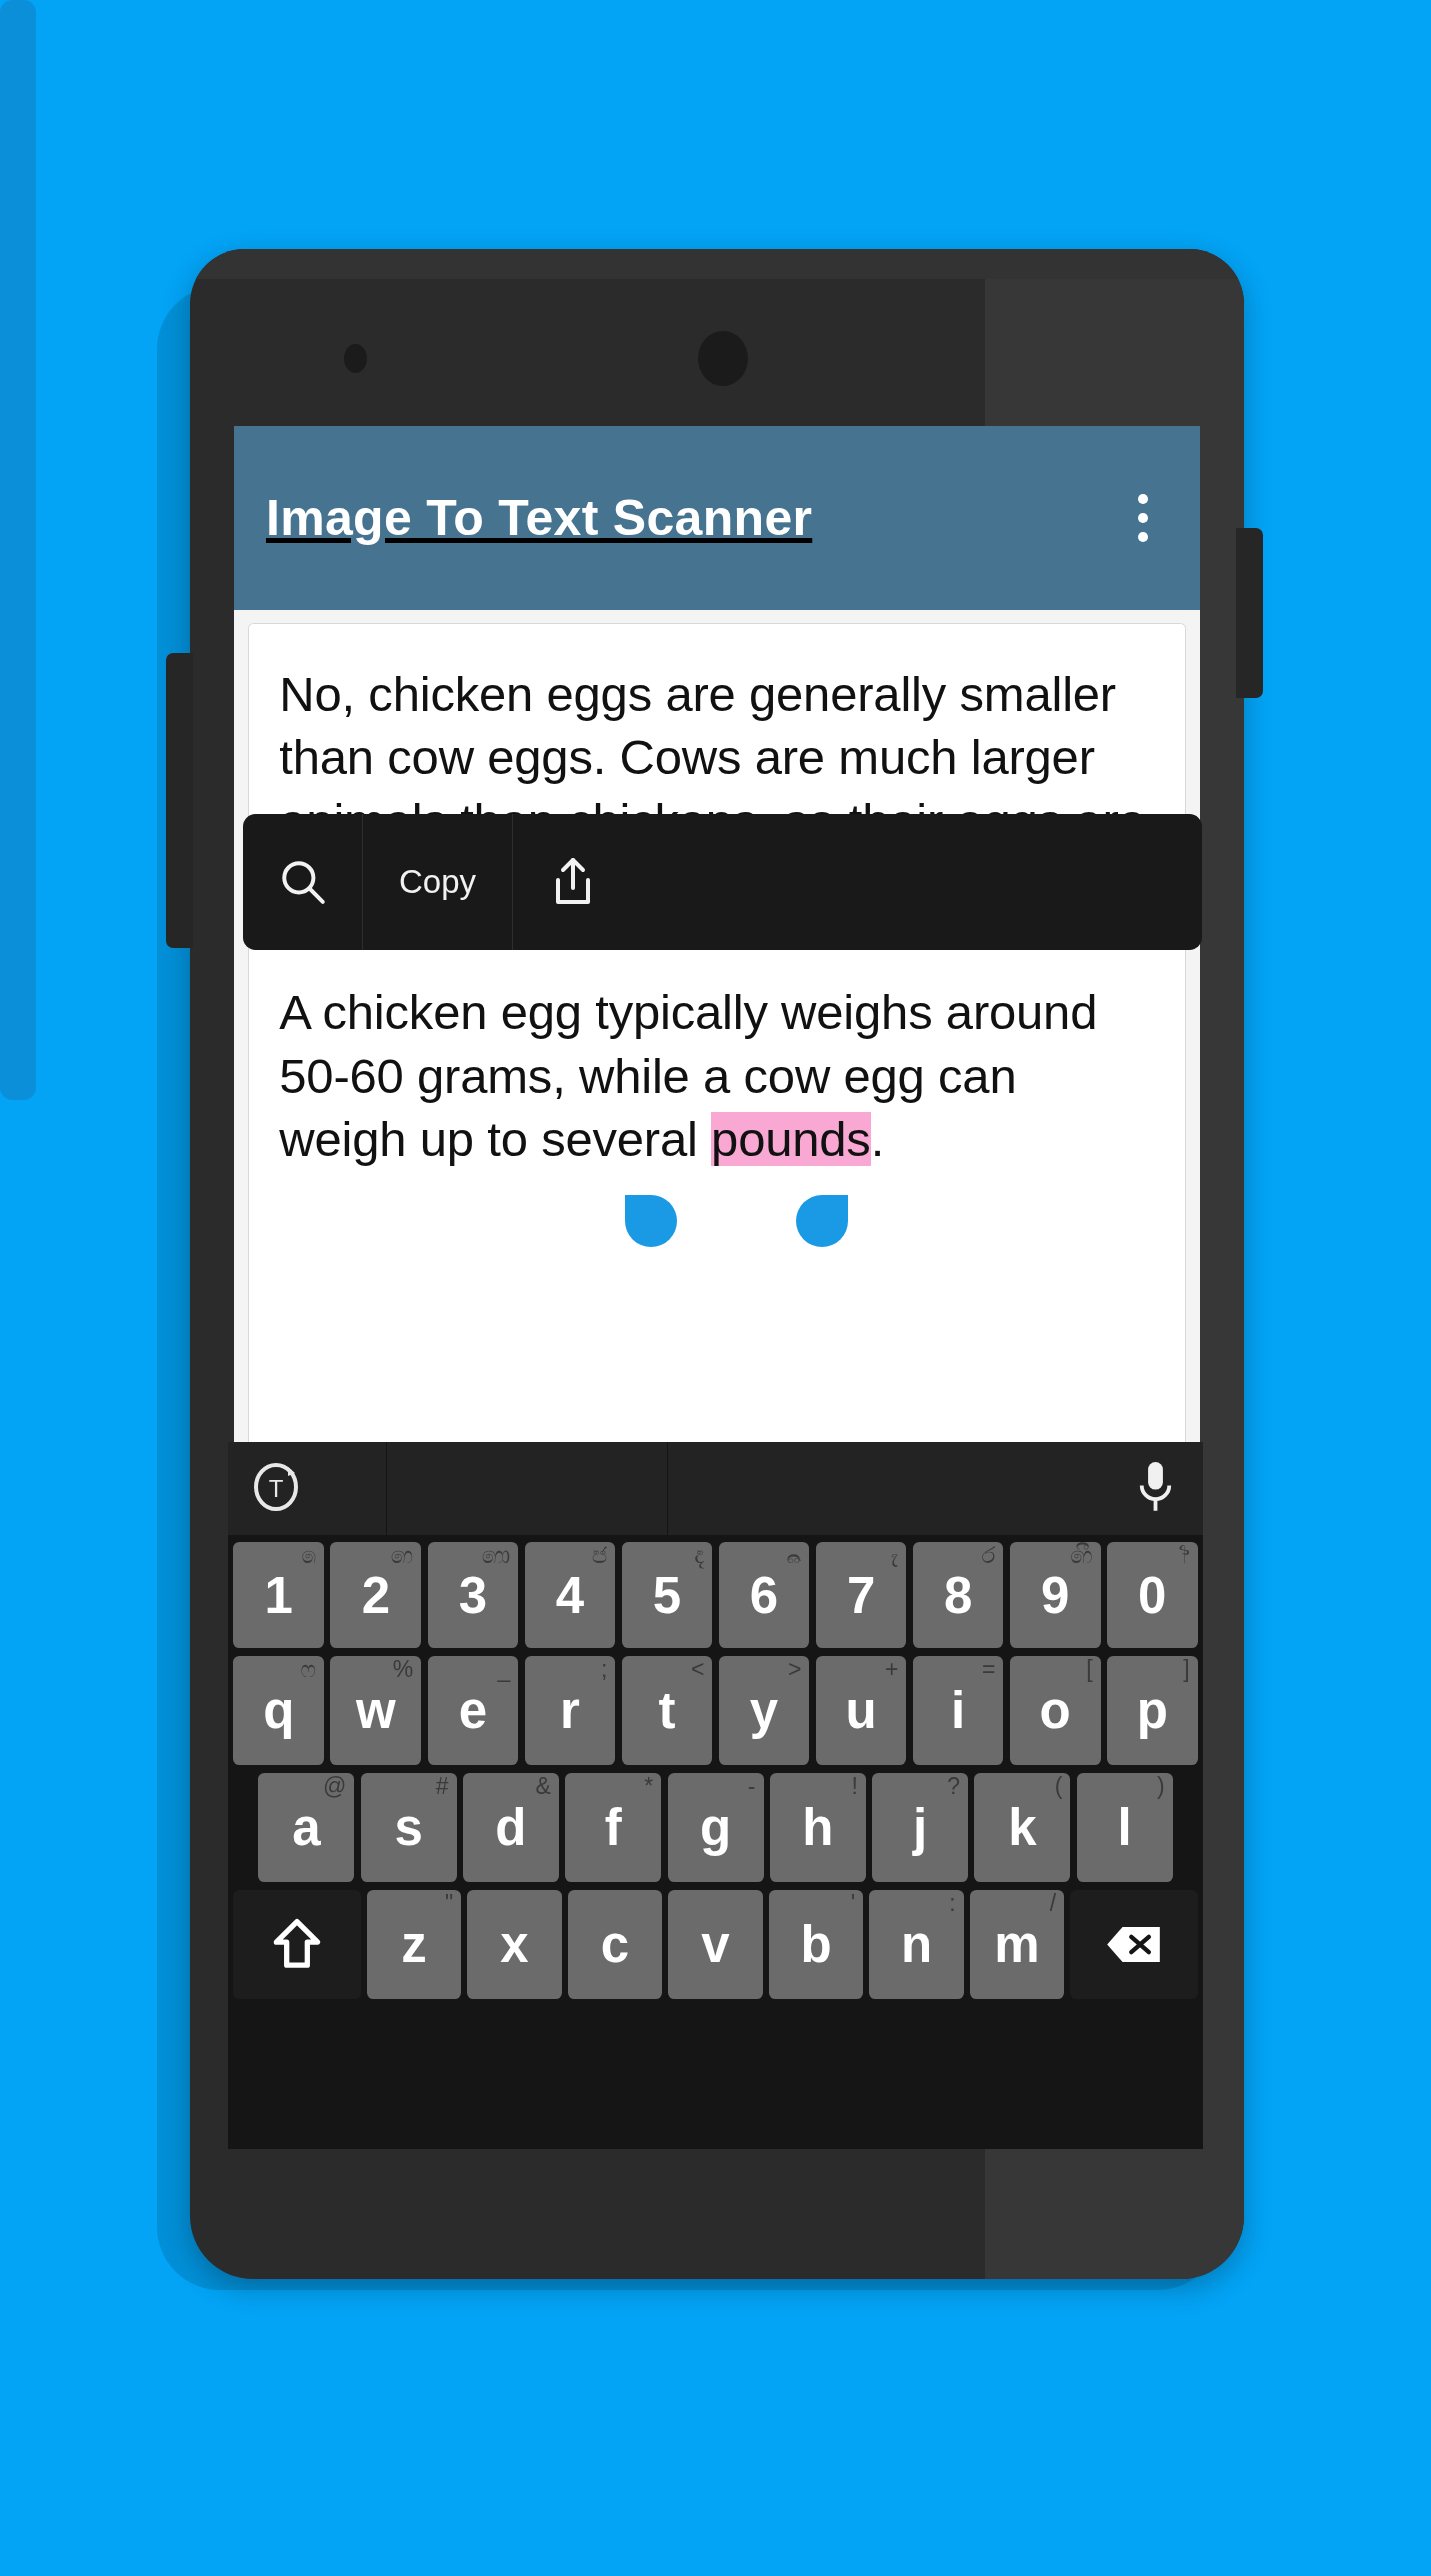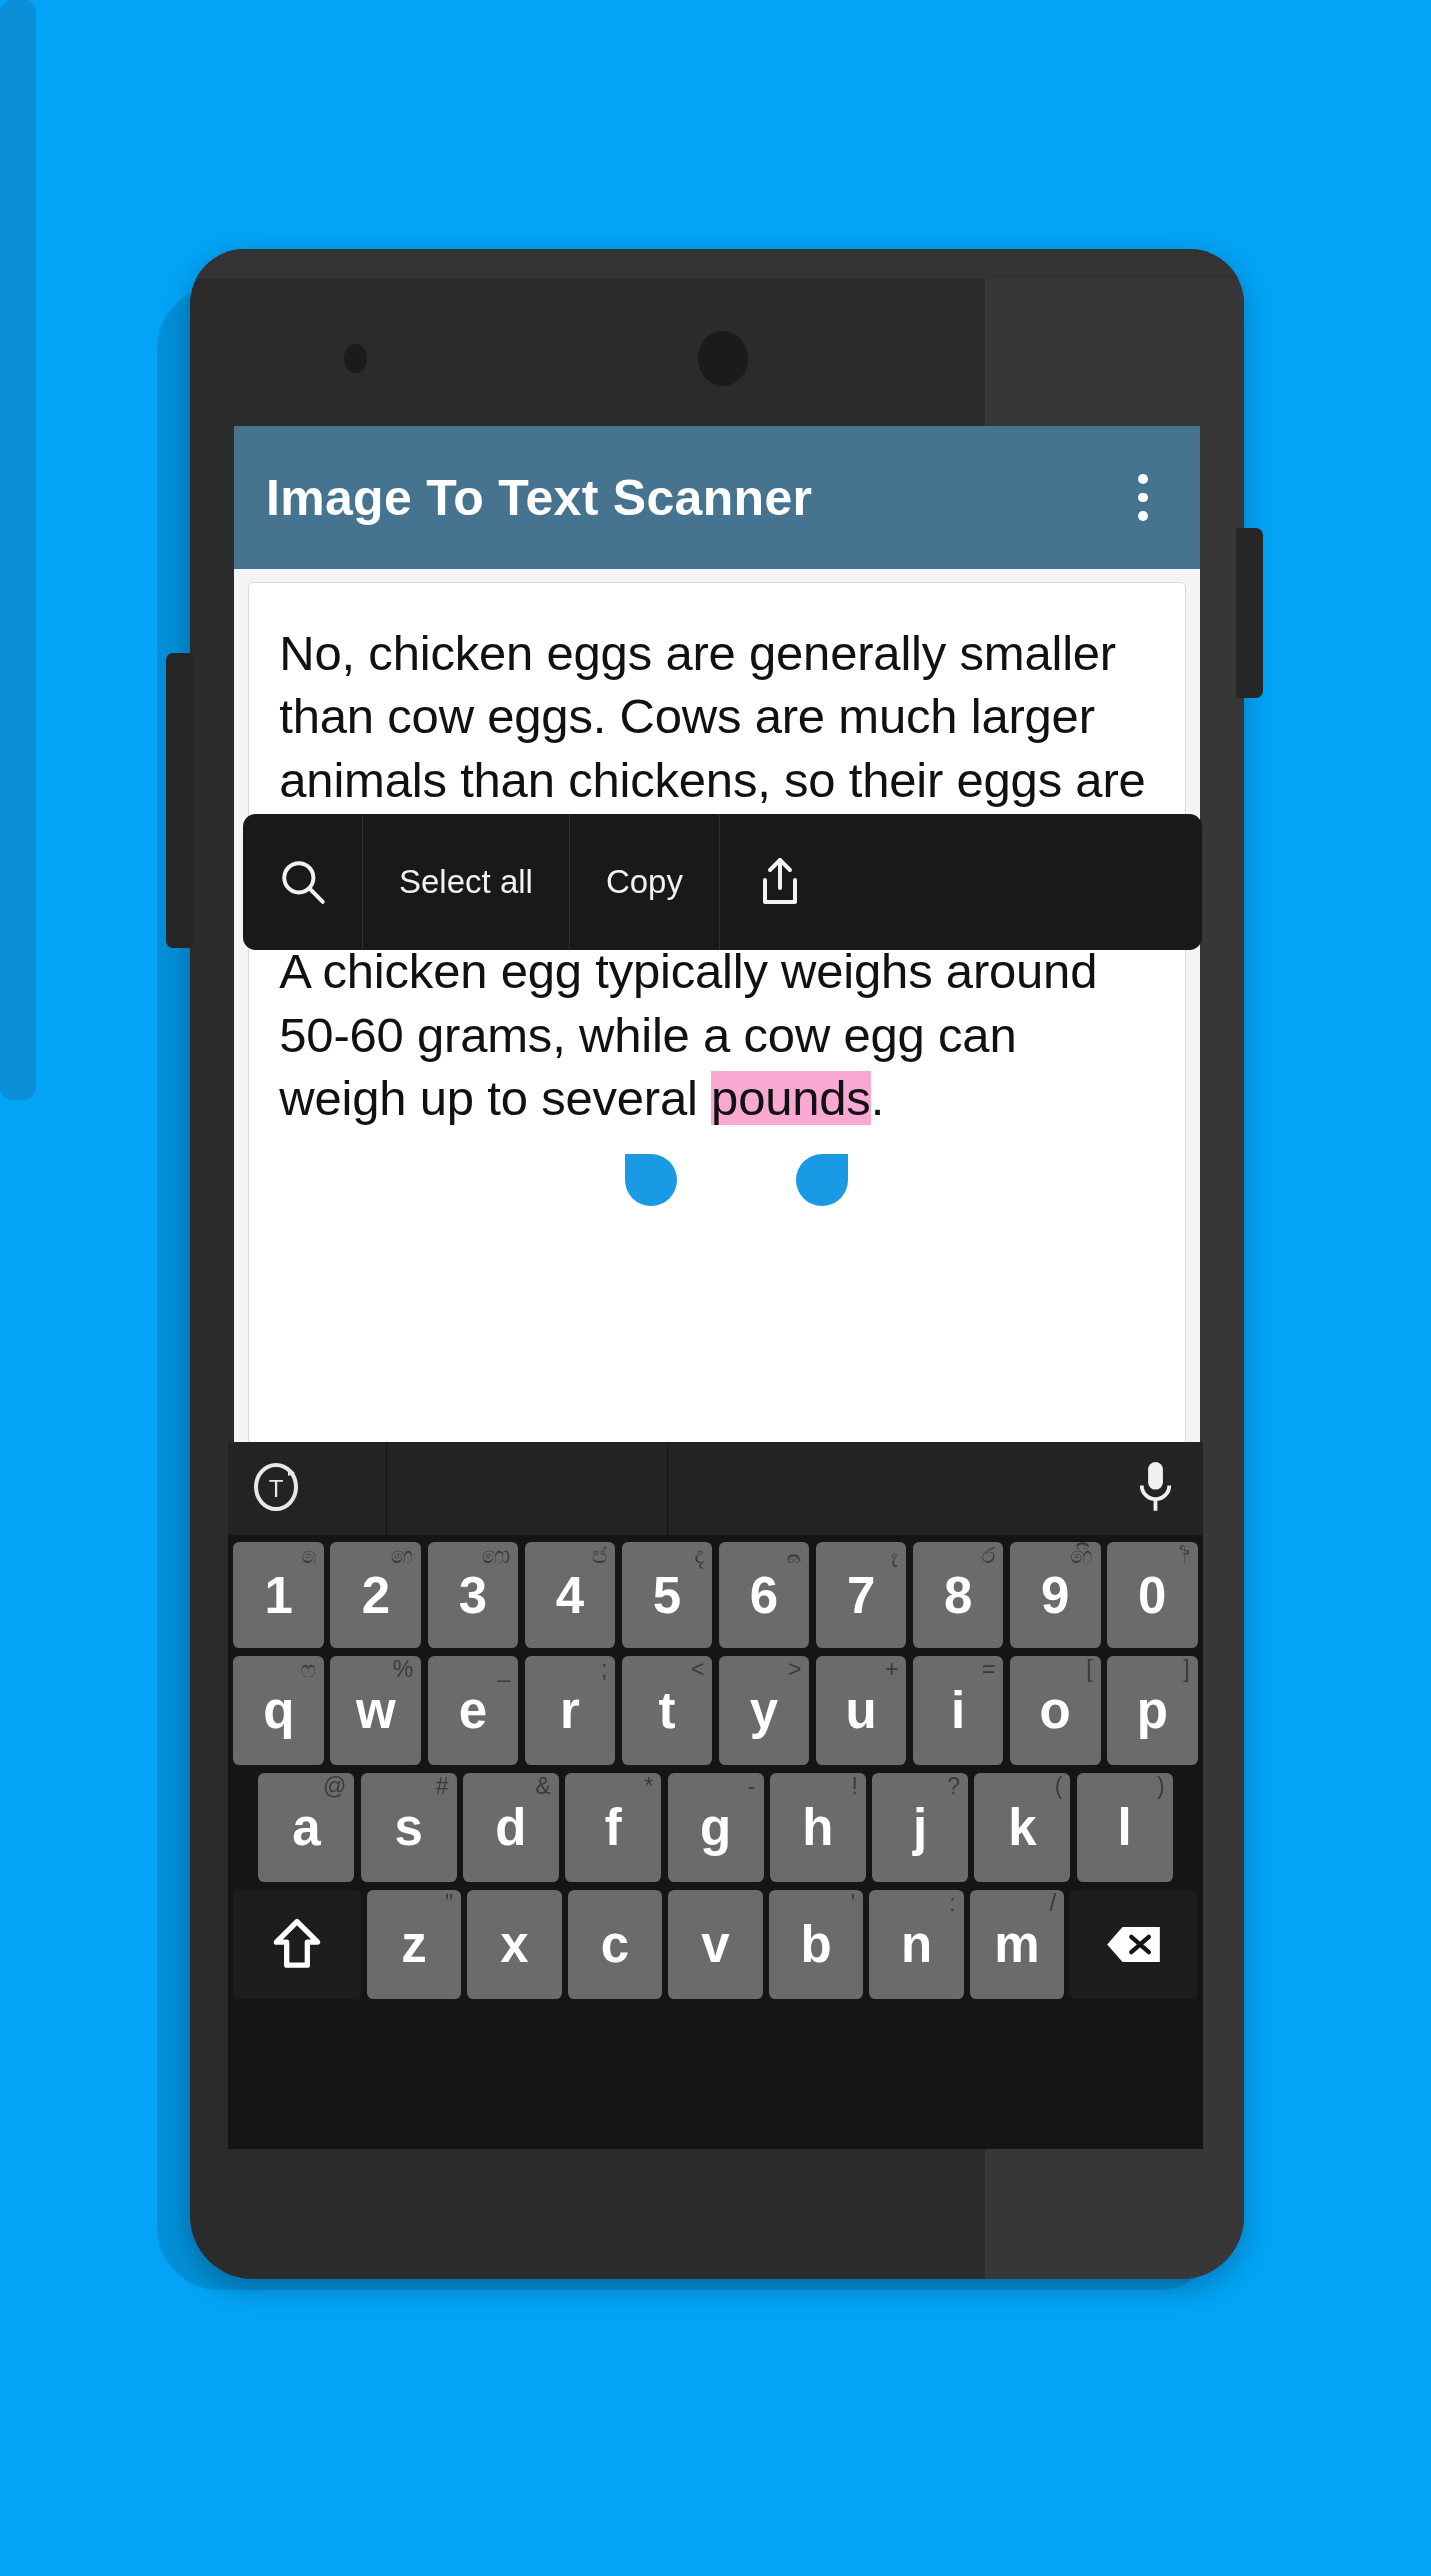--- a/index.html
+++ b/index.html
@@ -82,25 +82,26 @@
     position: absolute;
     left: 234px; top: 426px;
     width: 966px; height: 1721px;
     background: #ffffff;
     overflow: hidden;
   }
 
   
   .appbar {
     position: relative;
-    height: 143px;
+    height: 184px;
     background: #46738f;
     display: flex;
     align-items: center;
     padding: 0 30px 0 32px;
+    text-decoration: underline;
   }
   .appbar-title {
     color: #ffffff;
     font-size: 50px;
     font-weight: bold;
     letter-spacing: 0.3px;
     flex: 1;
     white-space: nowrap;
   }
   .overflow-menu {
@@ -330,21 +331,20 @@
 
 <div class="ctx-toolbar">
 
   <div class="ctx-item ctx-icon">
     <svg width="50" height="50" viewBox="0 0 24 24">
       <circle cx="10" cy="10" r="7" fill="none" stroke="#f2f2f2" stroke-width="1.9"></circle>
       <line x1="15" y1="15" x2="21.5" y2="21.5" stroke="#f2f2f2" stroke-width="1.9" stroke-linecap="round"></line>
     </svg>
   </div>
 
-  <div class="ctx-item ctx-label">Select all</div>
   <div class="ctx-item ctx-label">Copy</div>
 
   <div class="ctx-item ctx-icon">
     <svg width="48" height="52" viewBox="0 0 24 26">
       <path d="M12 2 L12 16" stroke="#f2f2f2" stroke-width="2" stroke-linecap="round" fill="none"></path>
       <path d="M7 7 L12 2 L17 7" stroke="#f2f2f2" stroke-width="2" stroke-linecap="round" stroke-linejoin="round" fill="none"></path>
       <path d="M4.5 12 L4.5 23 L19.5 23 L19.5 12" stroke="#f2f2f2" stroke-width="2" stroke-linecap="round" stroke-linejoin="round" fill="none"></path>
     </svg>
   </div>
 

